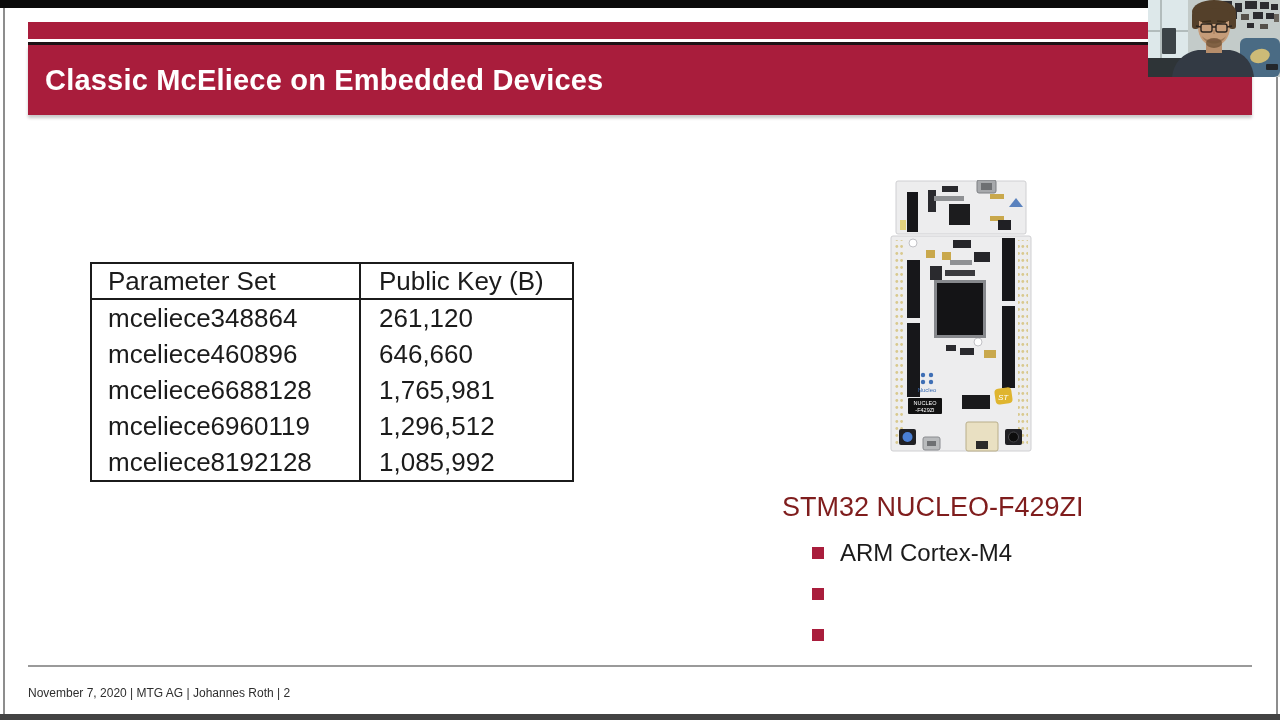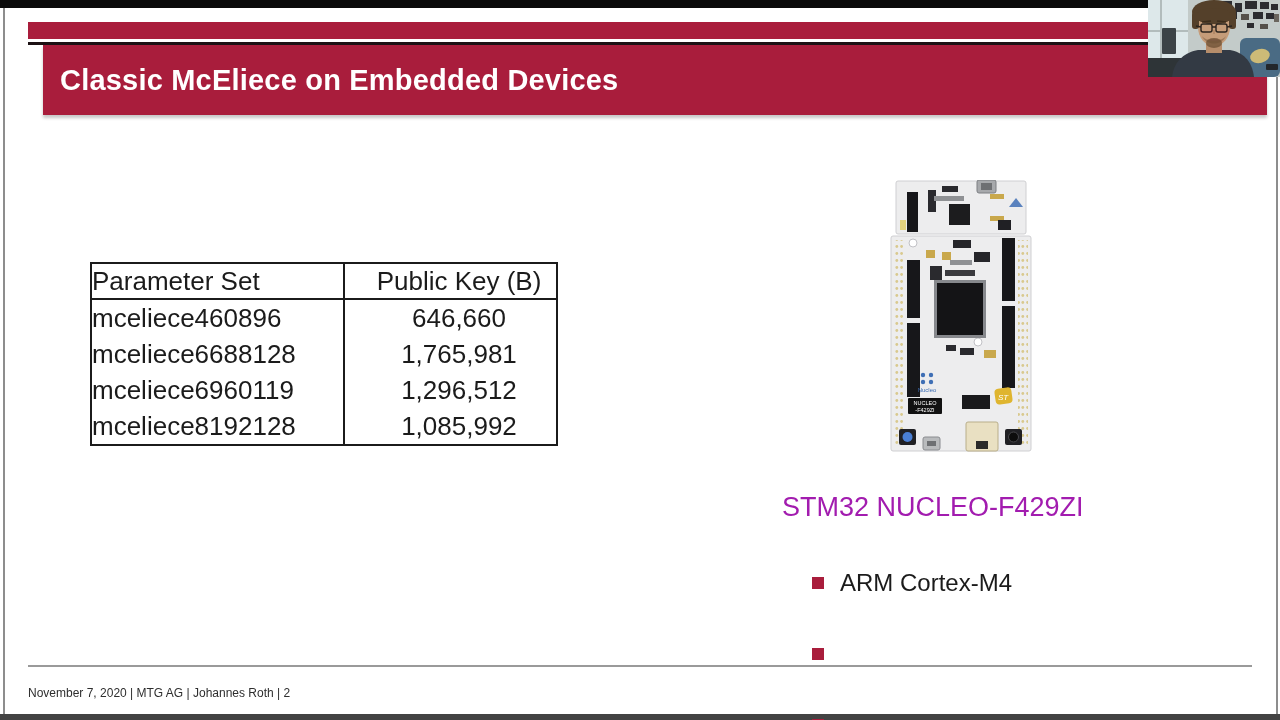--- a/index.html
+++ b/index.html
@@ -12,49 +12,48 @@
   .left-edge-line{position:absolute;left:3px;top:8px;width:2px;height:706px;background:#8d8d8d;}
   .right-edge-line{position:absolute;left:1276px;top:8px;width:2px;height:706px;background:#8d8d8d;}
   .bottom-gray-bar{position:absolute;left:0;top:714px;width:1280px;height:6px;background:#434343;}
 
   
   .header-strip{position:absolute;left:28px;top:22px;width:1224px;height:17px;background:#A91D3C;}
   .header-underline{position:absolute;left:28px;top:42px;width:1224px;height:3px;background:#1c1114;}
   .title-bar{
     position:absolute;left:28px;top:45px;width:1224px;height:70px;background:#A91D3C;
     box-shadow:0 3px 3px rgba(0,0,0,0.22);
-    margin-left:15px;
   }
   .title-bar .title{
     position:absolute;left:17px;top:0;height:70px;line-height:70px;
     color:#ffffff;font-size:29px;font-weight:bold;letter-spacing:0.2px;white-space:nowrap;
   }
 
   
   .ptable{
     position:absolute;left:90px;top:262px;border-collapse:collapse;
     font-size:26px;color:#1b1b1b;table-layout:fixed;
   }
   .ptable,.ptable th,.ptable td{border:0;}
   .ptable{border:2px solid #1b1b1b;}
   .ptable th{
     font-weight:normal;text-align:left;height:32px;vertical-align:middle;
     border-bottom:2px solid #1b1b1b;
   }
   .ptable td{height:34px;vertical-align:middle;}
-  .ptable th.c1,.ptable td.c1{width:250px;padding-left:0;border-right:2px solid #1b1b1b;}
-  .ptable th.c2,.ptable td.c2{width:192px;padding-left:18px;text-align:center;}
+  .ptable th.c1,.ptable td.c1{width:250px;padding-left:16px;border-right:2px solid #1b1b1b;}
+  .ptable th.c2,.ptable td.c2{width:192px;padding-left:18px;}
 
   
   .board-wrap{position:absolute;left:890px;top:180px;width:128px;height:275px;}
   .device-heading{
-    position:absolute;left:782px;top:492px;font-size:27px;color:#a21caf;white-space:nowrap;
+    position:absolute;left:782px;top:492px;font-size:27px;color:#7f1d1d;white-space:nowrap;
   }
   .bullets{position:absolute;left:812px;top:532px;width:430px;}
-  .bullet-row{display:flex;align-items:center;height:41px;margin-top:30px;}
+  .bullet-row{display:flex;align-items:center;height:41px;}
   .bullet-square{width:12px;height:12px;background:#A91D3C;margin-right:16px;flex:0 0 auto;}
   .bullet-text{font-size:24px;color:#1b1b1b;white-space:nowrap;}
 
   
   .footer-line{position:absolute;left:28px;top:665px;width:1224px;height:2px;background:#9a9a9a;}
   .footer-text{position:absolute;left:28px;top:686px;font-size:12px;color:#2e2e2e;white-space:nowrap;}
 
   
   .webcam{position:absolute;left:1148px;top:0;width:132px;height:77px;overflow:hidden;background:#c3cbc9;}
 </style>
@@ -75,20 +74,24 @@
   </div>
 
   <table class="ptable">
     <thead>
       <tr>
         <th class="c1">Parameter Set</th>
         <th class="c2">Public Key (B)</th>
       </tr>
     </thead>
     <tbody>
+      <tr>
+        <td class="c1">mceliece348864</td>
+        <td class="c2">261,120</td>
+      </tr>
       <tr>
         <td class="c1">mceliece460896</td>
         <td class="c2">646,660</td>
       </tr>
       <tr>
         <td class="c1">mceliece6688128</td>
         <td class="c2">1,765,981</td>
       </tr>
       <tr>
         <td class="c1">mceliece6960119</td>

